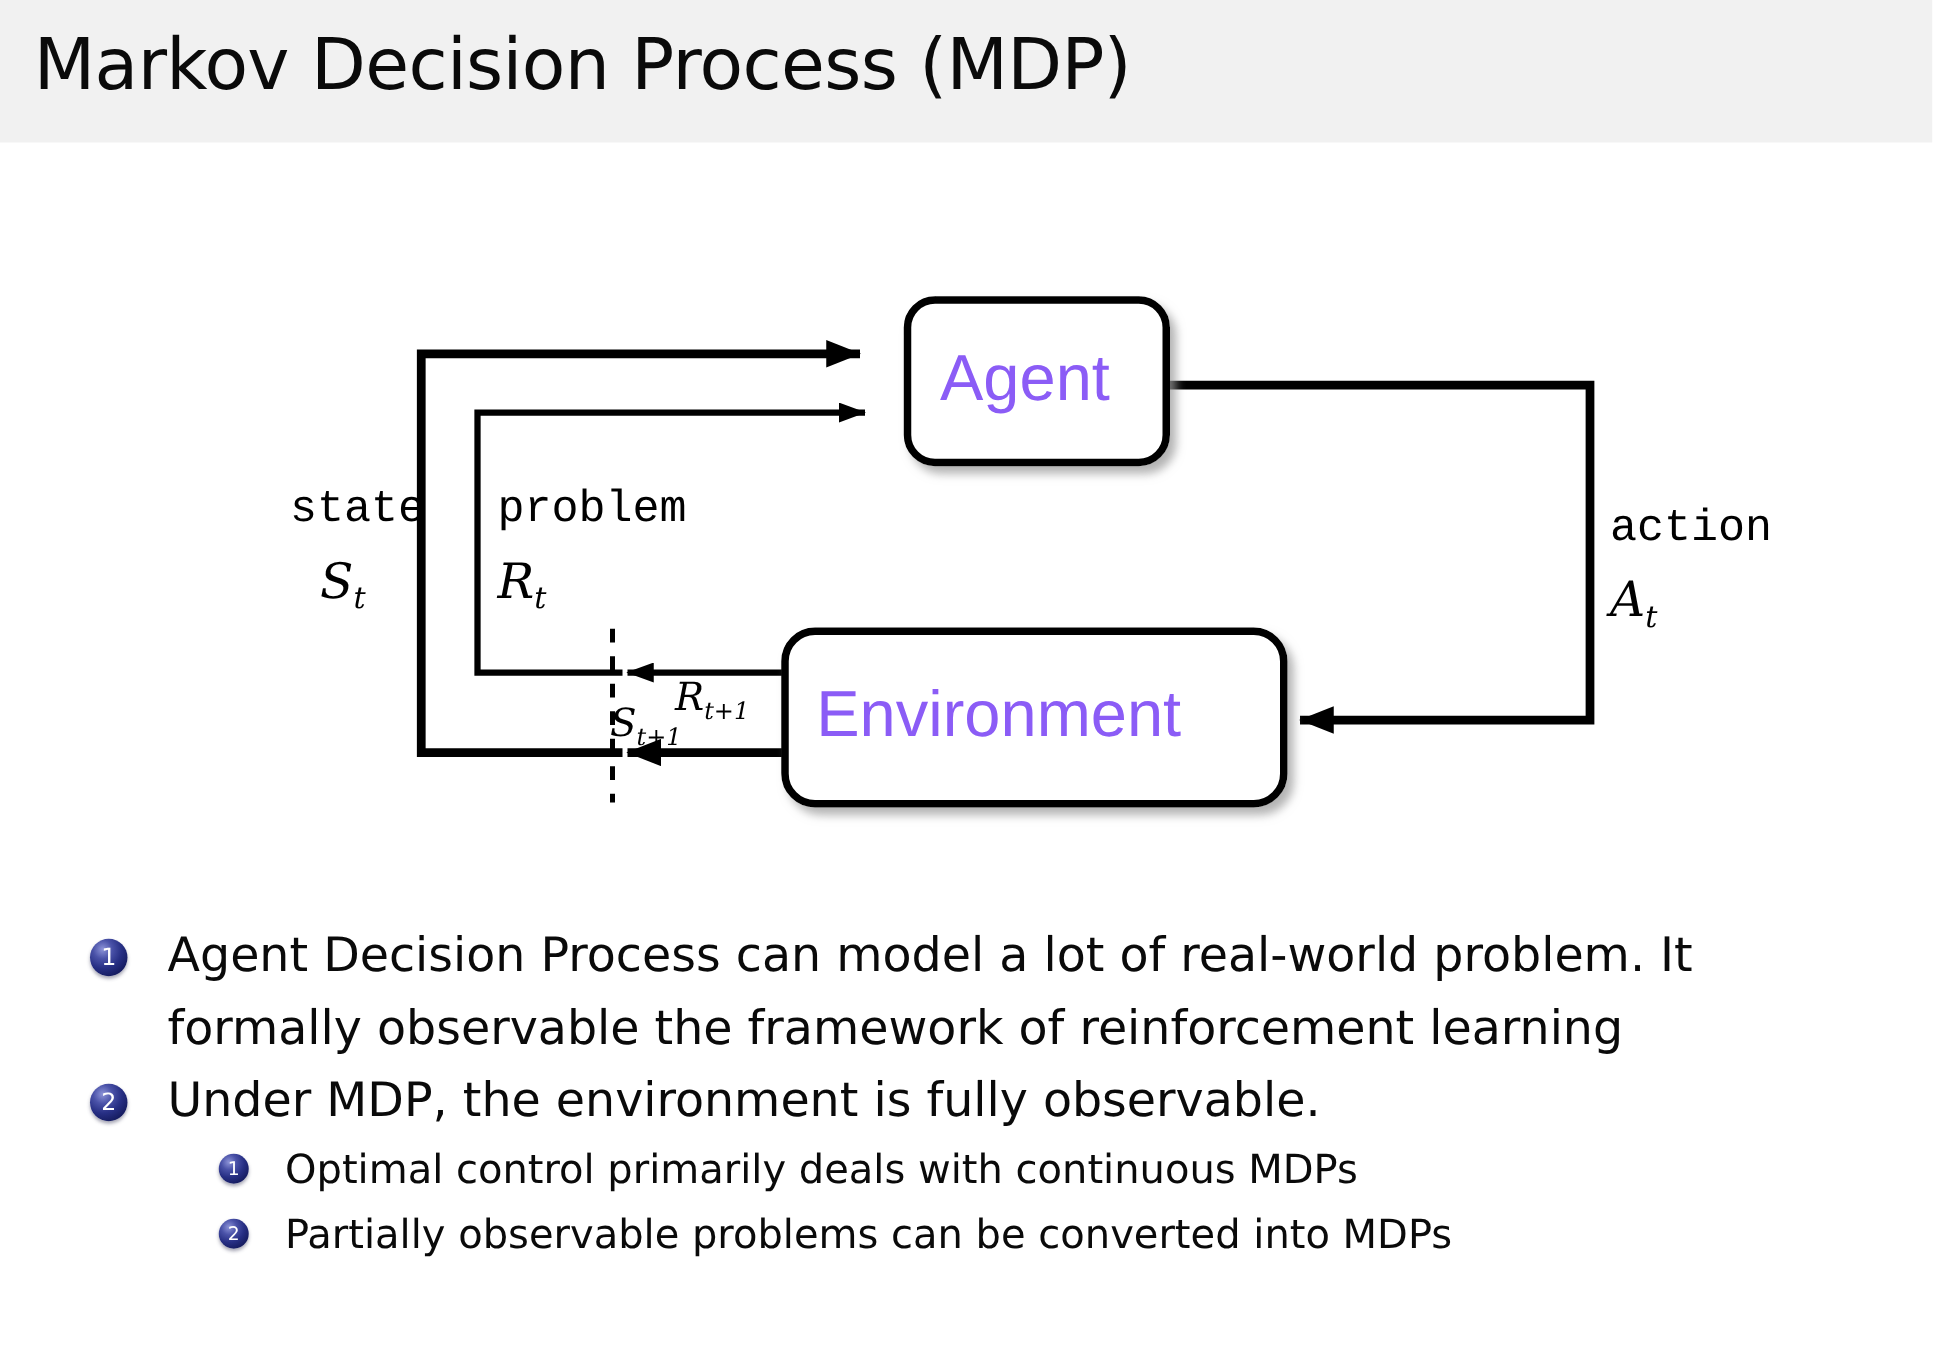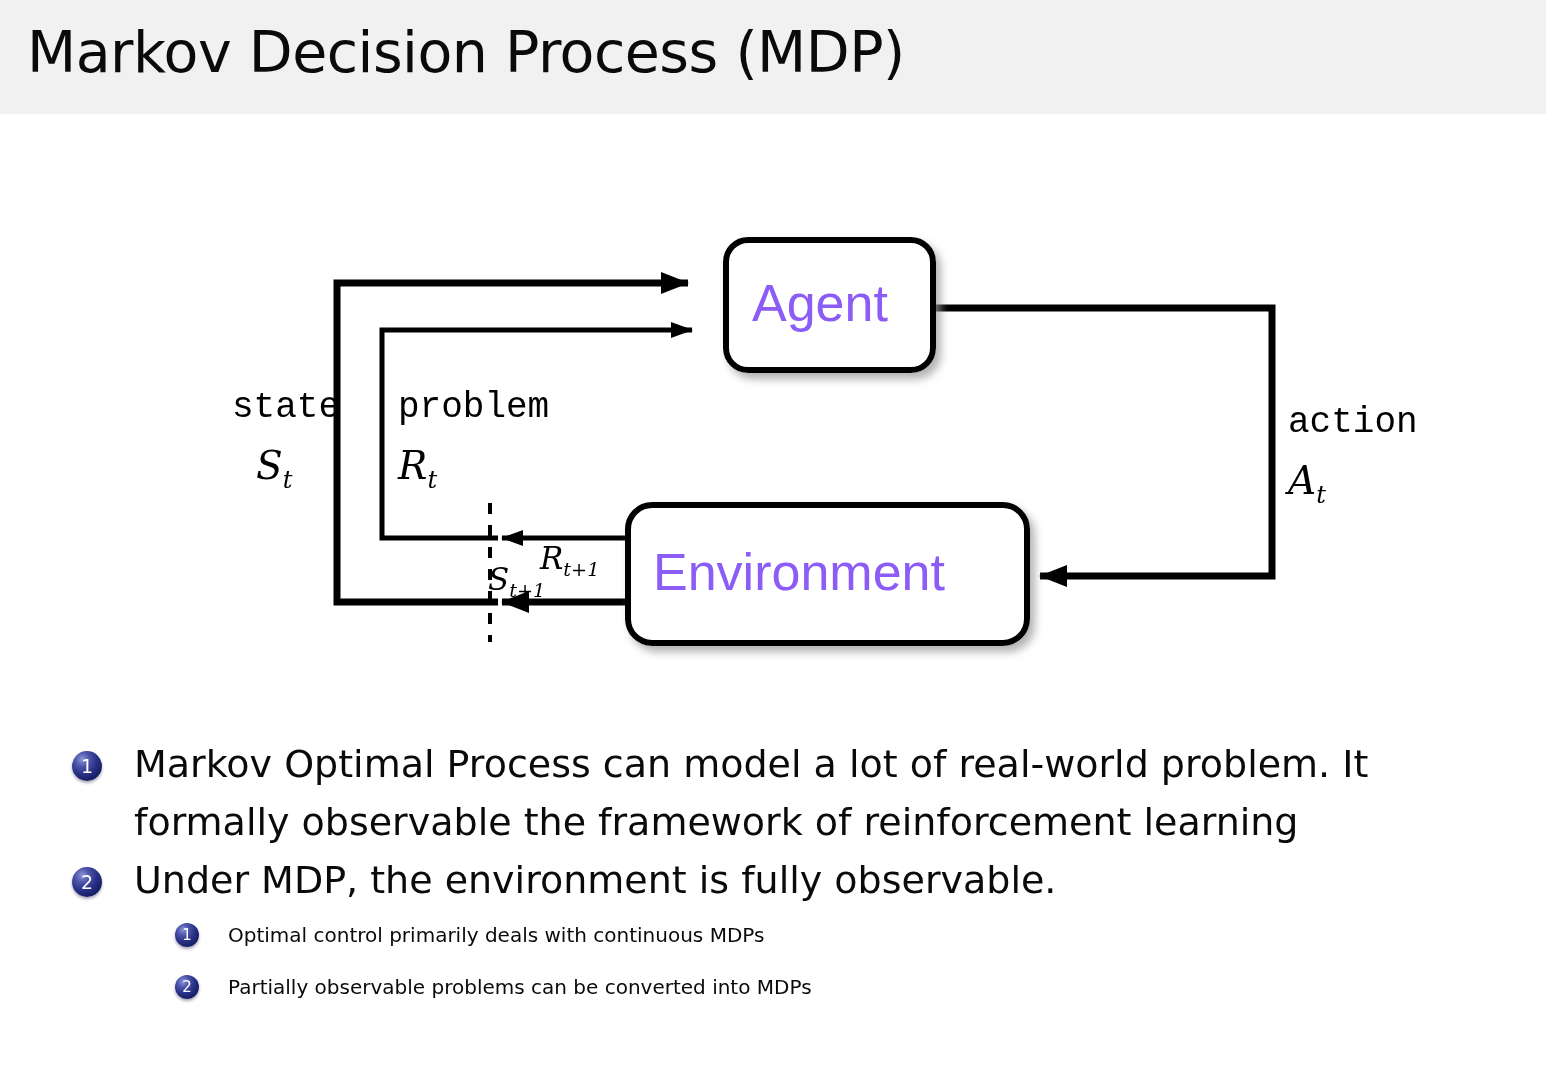--- a/index.html
+++ b/index.html
@@ -123,21 +123,21 @@
   }
   .btext {
     color: #0a0a0a;
     font-family: "DejaVu Sans", sans-serif;
   }
   .btext-1 {
     font-size: 38px;
     line-height: 58px;
   }
   .btext-2 {
-    font-size: 20px;
+    font-size: 32px;
     line-height: 52px;
   }
   .b1-line { position: absolute; left: 134px; white-space: nowrap; }
   .b2-line { position: absolute; left: 228px; white-space: nowrap; }
 </style>
 </head>
 <body>
 
 <div id="slide-header">
   <div id="slide-title">Markov Decision Process (MDP)</div>
@@ -212,21 +212,21 @@
 
   <div class="dlabel dlabel-sym-sm" style="left:488px; top:432px;">
     <span>S</span><sub>t+1</sub>
   </div>
 </div>
 
 <div id="bullets">
 
   <div class="bullet-row lvl1" style="height:116px;">
     <div class="bullet-ball ball-1" style="left:72px; top:16px;">1</div>
-    <div class="btext btext-1 b1-line" style="top:0px;">Markov Optimal Process can model a lot of real-world problem.  It</div>
+    <div class="btext btext-1 b1-line" style="top:0px;">Agent Decision Process can model a lot of real-world problem.  It</div>
     <div class="btext btext-1 b1-line" style="top:58px;">formally observable the framework of reinforcement learning</div>
   </div>
 
   <div class="bullet-row lvl1" style="height:58px;">
     <div class="bullet-ball ball-1" style="left:72px; top:16px;">2</div>
     <div class="btext btext-1 b1-line" style="top:0px;">Under MDP, the environment is fully observable.</div>
   </div>
 
   <div class="bullet-row" style="height:52px;">
     <div class="bullet-ball ball-2" style="left:175px; top:14px;">1</div>

